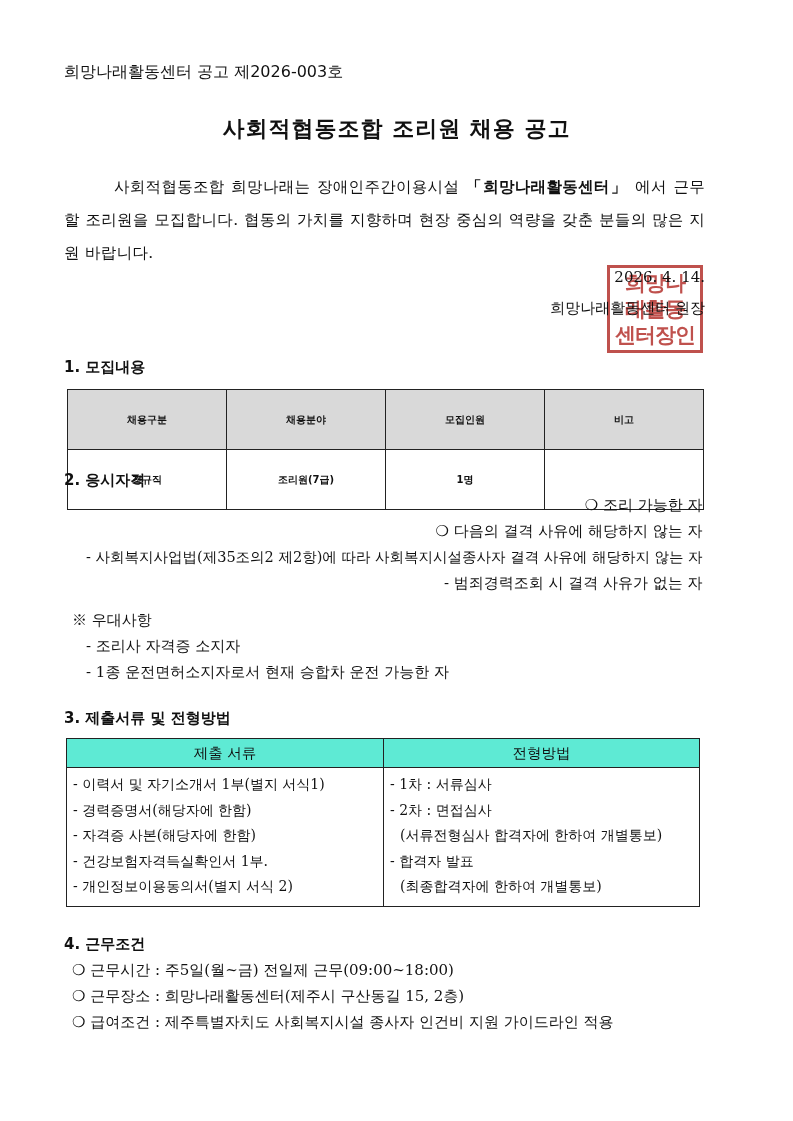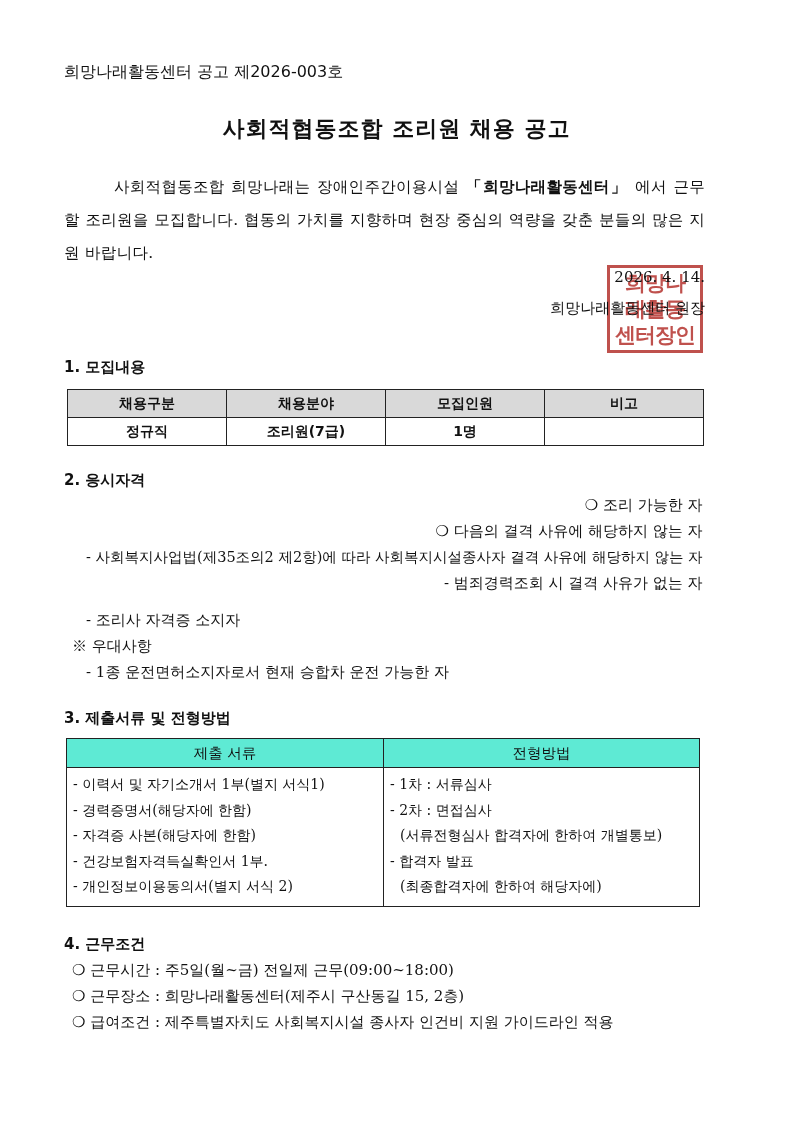--- a/index.html
+++ b/index.html
@@ -35,23 +35,23 @@
       justify-content: space-around; align-items: center; padding: 2px 0;
     }
     .seal span { font-size: 21px; line-height: 24px; letter-spacing: -1px; }
     .section-title {
       left: 64px; font-family: "DejaVu Sans", "Liberation Sans", sans-serif;
       font-size: 15px; font-weight: bold;
     }
     table { border-collapse: collapse; position: absolute; }
     .t1 { left: 67px; top: 389px; width: 637px; }
     .t1 td, .t1 th {
-      border: 1.5px solid #222; height: 27px; padding: 0; text-align: center;
+      border: 1.5px solid #222; height: 27px; padding: 16px; text-align: center;
       font-family: "DejaVu Sans", "Liberation Sans", sans-serif;
-      font-size: 14px; font-weight: bold;
+      font-size: 10px; font-weight: bold;
     }
     .t1 th { background: #d9d9d9; }
     .list { left: 72px; font-size: 15px; line-height: 26px; }
     .list .row { white-space: nowrap; }
     .list .sub { padding-left: 14px; }
     .t2 { left: 66px; top: 738px; width: 634px; }
     .t2 th {
       background: #5eead4; border: 1.5px solid #222; height: 26px;
       font-weight: normal; font-size: 14.5px;
     }
@@ -99,22 +99,22 @@
   </table>
 
 <div class="abs section-title" style="top:471px;">2. 응시자격</div>
 <div class="abs list" style="top:492px;text-align:right;">
   <div class="row">❍ 조리 가능한 자</div>
   <div class="row">❍ 다음의 결격 사유에 해당하지 않는 자</div>
   <div class="row sub" style="font-size:14.5px;">- 사회복지사업법(제35조의2 제2항)에 따라 사회복지시설종사자 결격 사유에 해당하지 않는 자</div>
   <div class="row sub">- 범죄경력조회 시 결격 사유가 없는 자</div>
 </div>
 <div class="abs list" style="top:607px;">
+  <div class="row">※ 우대사항</div>
   <div class="row sub">- 조리사 자격증 소지자</div>
-  <div class="row">※ 우대사항</div>
   <div class="row sub">- 1종 운전면허소지자로서 현재 승합차 운전 가능한 자</div>
 </div>
 
 <div class="abs section-title" style="top:709px;">3. 제출서류 및 전형방법</div>
 <table class="t2">
   <tbody>
       <tr>
     <th class="c1">제출 서류</th>
     <th>전형방법</th>
   </tr>
@@ -124,21 +124,21 @@
       <div>- 경력증명서(해당자에 한함)</div>
       <div>- 자격증 사본(해당자에 한함)</div>
       <div>- 건강보험자격득실확인서 1부.</div>
       <div>- 개인정보이용동의서(별지 서식 2)</div>
     </td>
     <td>
       <div>- 1차 : 서류심사</div>
       <div>- 2차 : 면접심사</div>
       <div class="paren">(서류전형심사 합격자에 한하여 개별통보)</div>
       <div>- 합격자 발표</div>
-      <div class="paren">(최종합격자에 한하여 해당자에)</div>
+      <div class="paren">(최종합격자에 한하여 개별통보)</div>
     </td>
   </tr>
 </tbody>
   </table>
 
 <div class="abs section-title" style="top:935px;">4. 근무조건</div>
 <div class="abs list" style="top:957px;">
   <div class="row">❍ 근무시간 : 주5일(월~금) 전일제 근무(09:00~18:00)</div>
   <div class="row">❍ 근무장소 : 희망나래활동센터(제주시 구산동길 15, 2층)</div>
   <div class="row">❍ 급여조건 : 제주특별자치도 사회복지시설 종사자 인건비 지원 가이드라인 적용</div>

